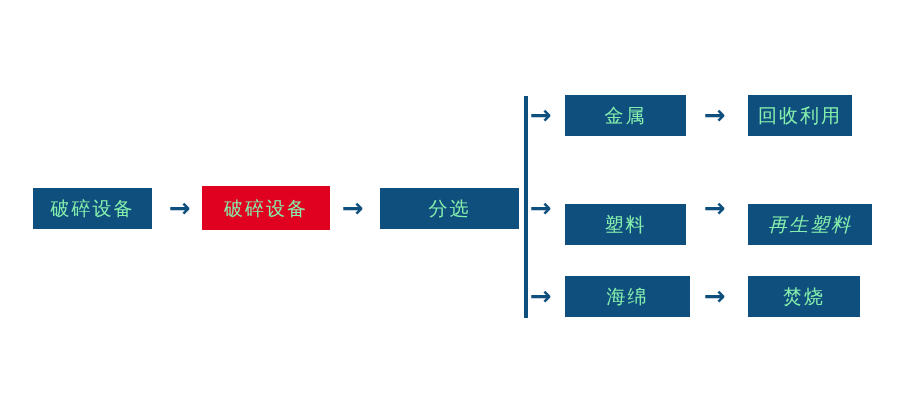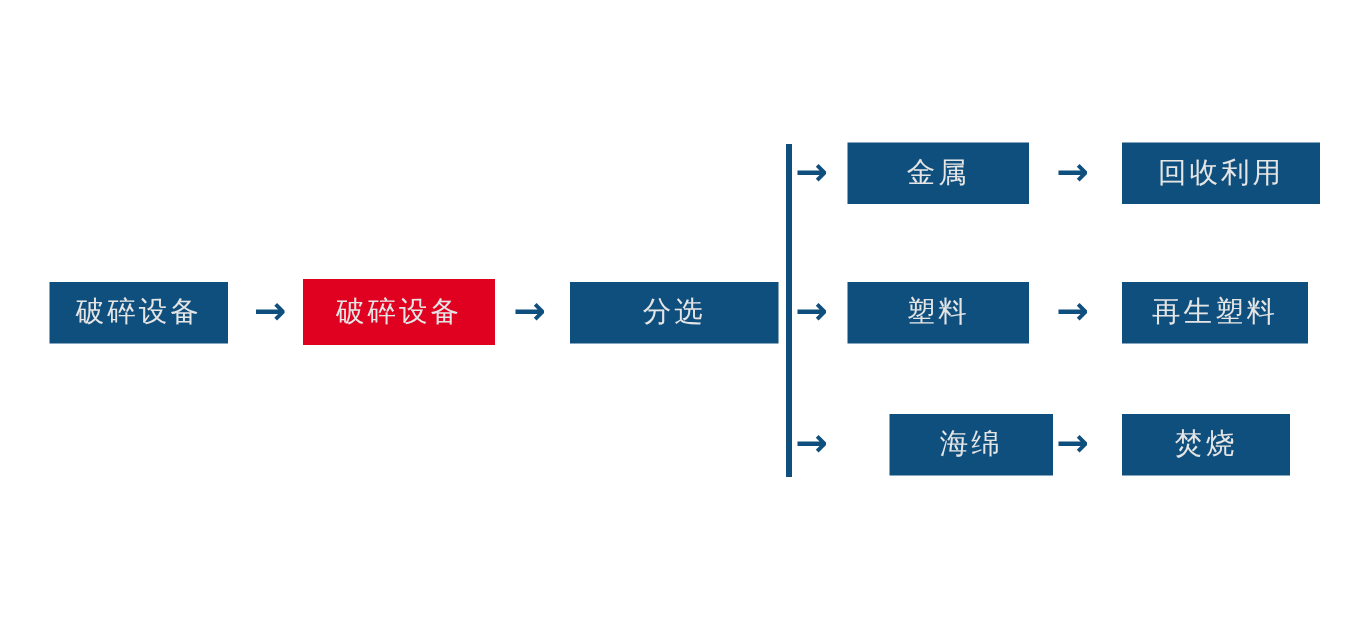--- a/index.html
+++ b/index.html
@@ -20,21 +20,21 @@
     width: 900px;
     height: 411px;
   }
 
   .node {
     position: absolute;
     box-sizing: border-box;
     display: flex;
     align-items: center;
     justify-content: center;
-    color: #e5e5e5;
+    color: #86efac;
     font-size: 19px;
     letter-spacing: 2px;
     font-weight: 400;
     line-height: 1;
     white-space: nowrap;
     -webkit-font-smoothing: antialiased;
   }
 
   .node.blue  { background: #0f4f7e; }
   .node.red   { background: #e00020; }
@@ -55,21 +55,21 @@
 
   
   .splitter {
     position: absolute;
     background: #0f4f7e;
   }
 
   
   .row-main  { top: 188px; height: 41px; }
   .row-top   { top:  95px; height: 41px; }
-  .row-mid   { top: 188px; height: 41px; }
+  .row-mid   { top: 204px; height: 41px; }
   .row-bot   { top: 276px; height: 41px; }
 
   .arrow-main { top: 192px; height: 32px; }
   .arrow-top  { top:  99px; height: 32px; }
   .arrow-mid  { top: 192px; height: 32px; }
   .arrow-bot  { top: 280px; height: 32px; }
 </style>
 </head>
 <body>
 
@@ -86,31 +86,31 @@
   <div class="node blue row-main" style="left:380px; width:139px;">分选</div>
 
   <div class="splitter" style="left:524px; top:96px; width:4px; height:222px;"></div>
 
   <div class="arrow arrow-top" style="left:526px; width:30px;">→</div>
 
   <div class="node blue row-top" style="left:565px; width:121px;">金属</div>
 
   <div class="arrow arrow-top" style="left:700px; width:30px;">→</div>
 
-  <div class="node blue row-top" style="left:748px; width:132px;">回收利用</div>
+  <div class="node blue row-top" style="left:748px; width:104px;">回收利用</div>
 
   <div class="arrow arrow-mid" style="left:526px; width:30px;">→</div>
 
   <div class="node blue row-mid" style="left:565px; width:121px;">塑料</div>
 
   <div class="arrow arrow-mid" style="left:700px; width:30px;">→</div>
 
-  <div class="node blue row-mid" style="left:748px; width:124px;">再生塑料</div>
+  <div class="node blue row-mid" style="left:748px; width:124px;font-style:italic;">再生塑料</div>
 
   <div class="arrow arrow-bot" style="left:526px; width:30px;">→</div>
 
-  <div class="node blue row-bot" style="left:565px; width:109px;margin-left:28px;">海绵</div>
+  <div class="node blue row-bot" style="left:565px; width:125px;">海绵</div>
 
   <div class="arrow arrow-bot" style="left:700px; width:30px;">→</div>
 
   <div class="node blue row-bot" style="left:748px; width:112px;">焚烧</div>
 
 </div>
 
 </body></html>

